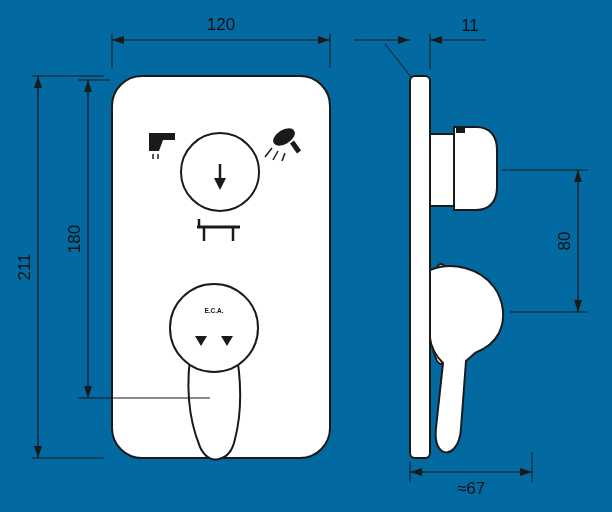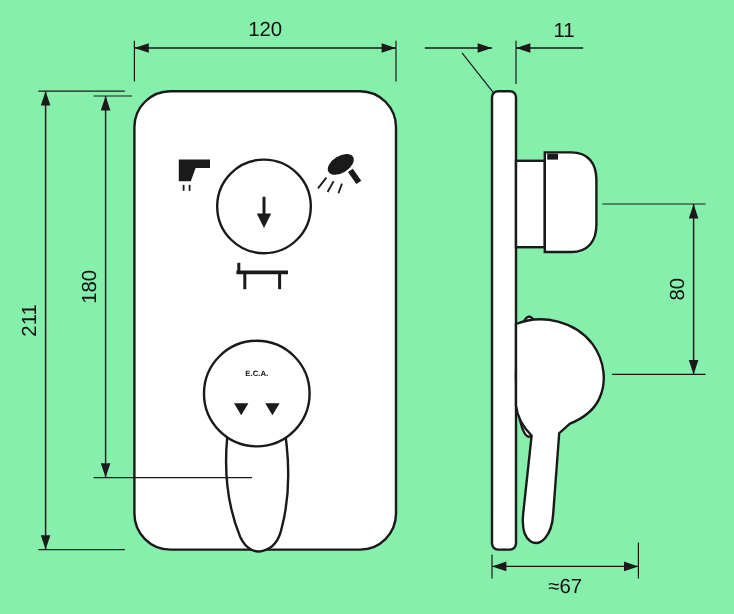--- a/index.html
+++ b/index.html
@@ -5,21 +5,21 @@
   html, body {
     margin: 0;
     padding: 0;
     background: #ffffff;
     font-family: "Liberation Sans", "DejaVu Sans", sans-serif;
   }
   .stage {
     position: relative;
     width: 612px;
     height: 512px;
-    background: #86efac;
+    background: #0369a1;
     overflow: hidden;
   }
   svg { display: block; }
   .obj  { fill: #ffffff; stroke: #1a1a1a; stroke-width: 2; }
   .dim  { stroke: #1a1a1a; stroke-width: 1.2; fill: none; }
   .ext  { stroke: #1a1a1a; stroke-width: 1; fill: none; }
   .ink  { fill: #1a1a1a; stroke: none; }
   text.dimlabel {
     font-family: "Liberation Sans", "DejaVu Sans", sans-serif;
     font-size: 17px;

